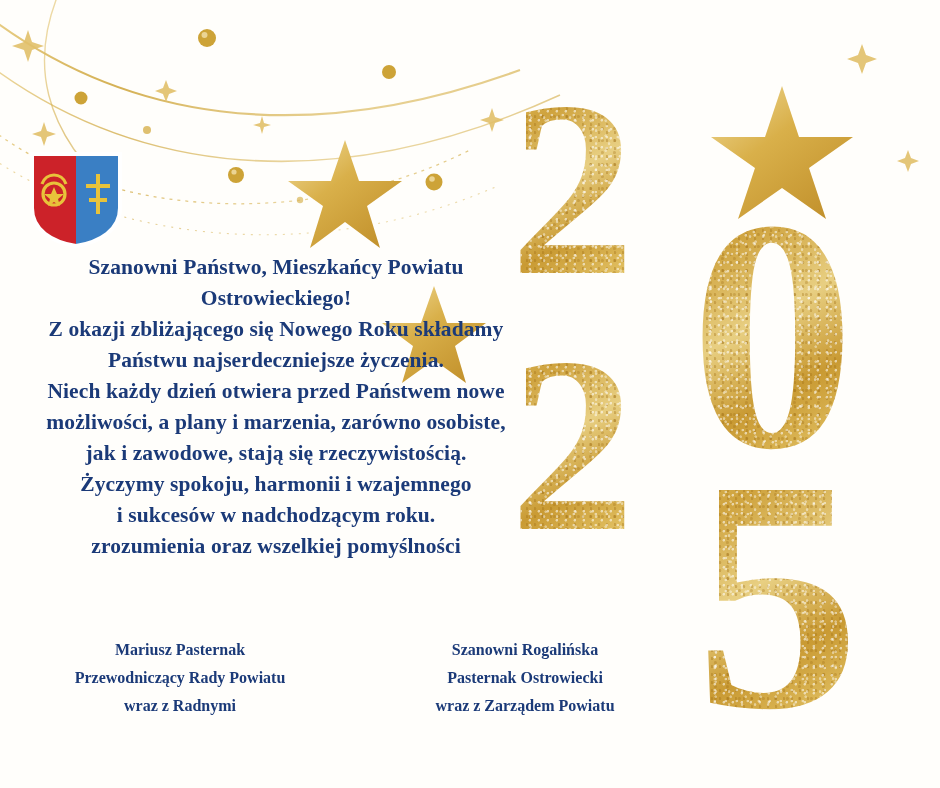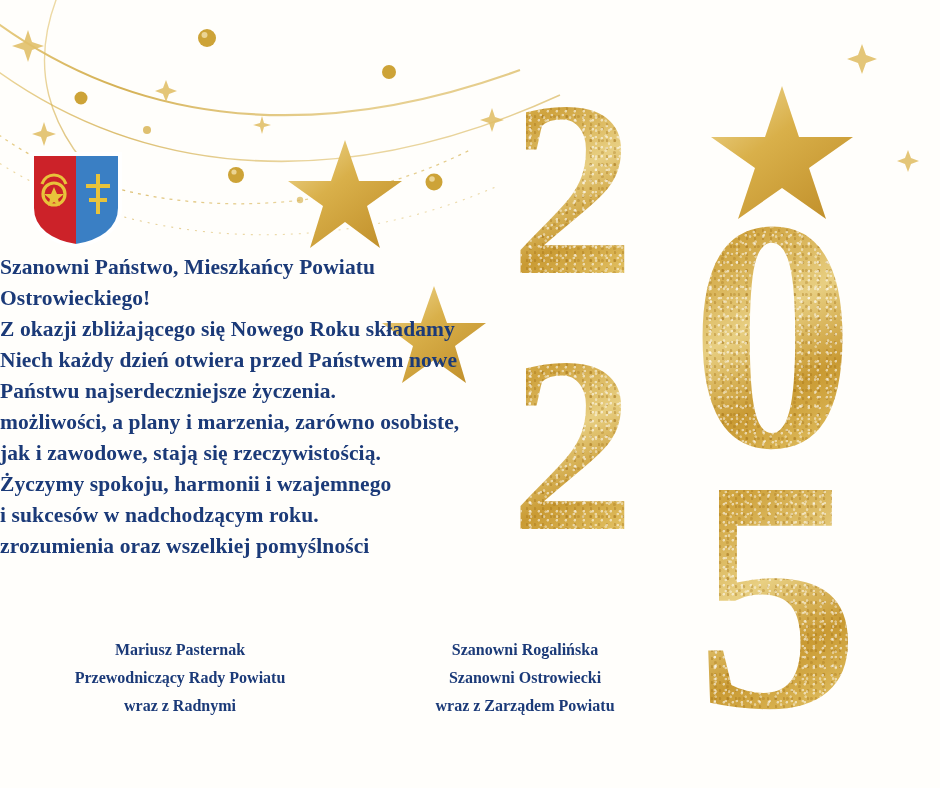--- a/index.html
+++ b/index.html
@@ -36,21 +36,21 @@
     width: 96px;
     height: 98px;
   }
 
   
   .greeting {
     position: absolute;
     left: 0px;
     top: 252px;
     width: 552px;
-    text-align: left;
+    text-align: center;
     color: #1b3a78;
     font-size: 21.5px;
     font-weight: bold;
     line-height: 31px;
     letter-spacing: 0.1px;
   }
   .greeting .line {
     display: block;
     white-space: nowrap;
   }
@@ -201,35 +201,35 @@
     <span class="digit gold-fill d2a">2</span>
     <span class="digit gold-fill d0">0</span>
     <span class="digit gold-fill d2b">2</span>
     <span class="digit gold-fill d5">5</span>
   </div>
 
   <div class="greeting">
     <span class="line">Szanowni Państwo, Mieszkańcy Powiatu</span>
     <span class="line">Ostrowieckiego!</span>
     <span class="line">Z okazji zbliżającego się Nowego Roku składamy</span>
+    <span class="line">Państwu najserdeczniejsze życzenia.</span>
     <span class="line">Niech każdy dzień otwiera przed Państwem nowe</span>
-    <span class="line">Państwu najserdeczniejsze życzenia.</span>
     <span class="line">możliwości, a plany i marzenia, zarówno osobiste,</span>
     <span class="line">jak i zawodowe, stają się rzeczywistością.</span>
     <span class="line">Życzymy spokoju, harmonii i wzajemnego</span>
     <span class="line">i sukcesów w nadchodzącym roku.</span>
     <span class="line">zrozumienia oraz wszelkiej pomyślności</span>
   </div>
 
   <div class="signatures">
     <div class="sig-block sig-left">
       <span class="line">Mariusz Pasternak</span>
       <span class="line">Przewodniczący Rady Powiatu</span>
       <span class="line">wraz z Radnymi</span>
     </div>
     <div class="sig-block sig-right">
       <span class="line">Szanowni Rogalińska</span>
-      <span class="line">Szanowni Ostrowiecki</span>
+      <span class="line">Pasternak Ostrowiecki</span>
       <span class="line">wraz z Zarządem Powiatu</span>
     </div>
   </div>
 
 </div>
 
 </body></html>

